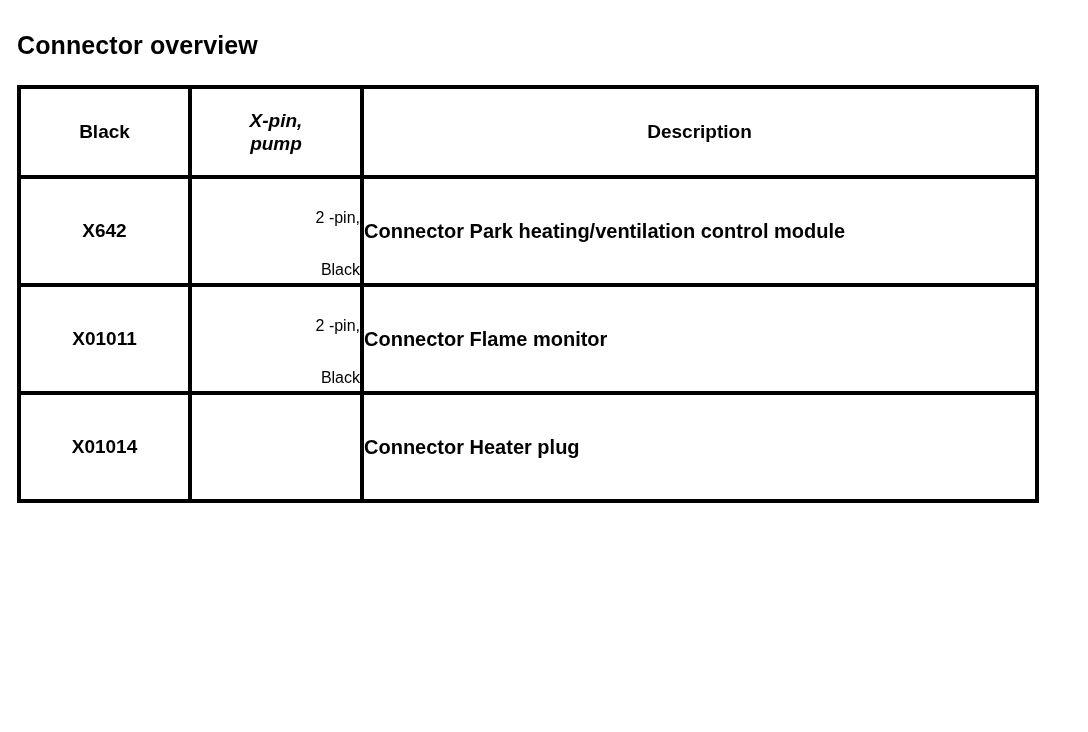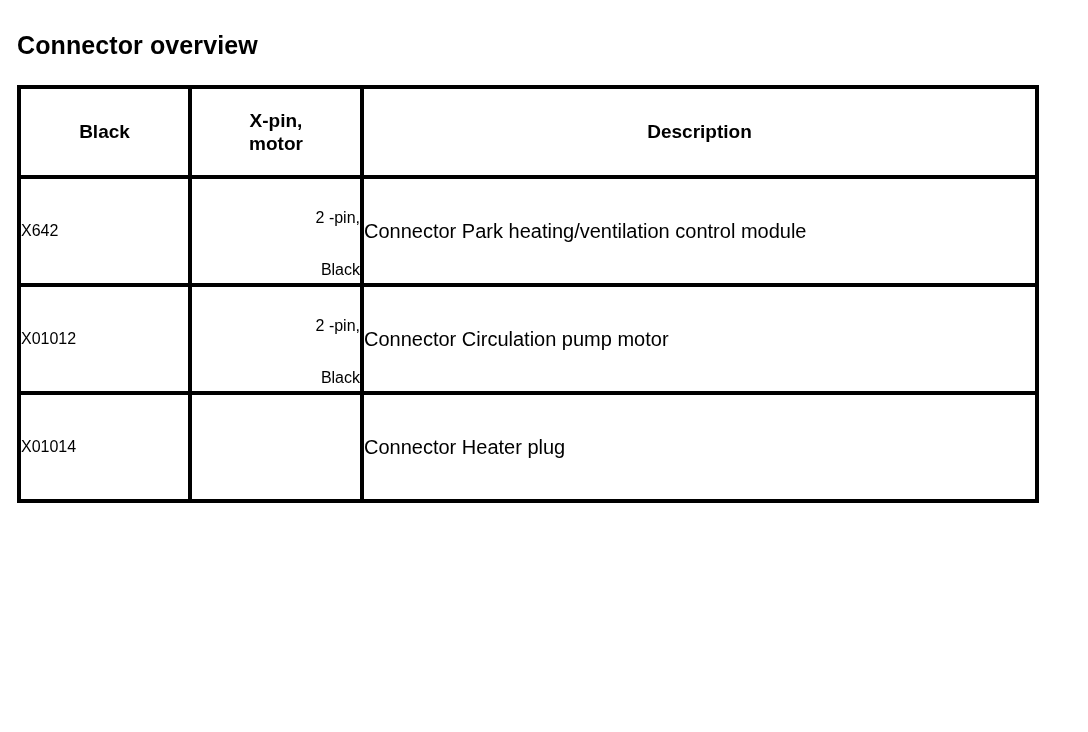--- a/index.html
+++ b/index.html
@@ -67,29 +67,30 @@
     height: 86px;
     text-align: center;
     vertical-align: middle;
     font-size: 19px;
     font-weight: bold;
     line-height: 24px;
     padding: 0 8px;
   }
   .hdr-cell.two-line {
     line-height: 23px;
+    font-style: italic;
   }
 
   
   .cell-number {
     height: 83px;
     vertical-align: middle;
-    text-align: left;
-    font-size: 16px;
-    font-weight: normal;
+    text-align: center;
+    font-size: 19px;
+    font-weight: bold;
     line-height: 26px;
     padding: 0 10px 0 13px;
     white-space: nowrap;
   }
 
   .cell-xpin {
     height: 83px;
     vertical-align: top;
     text-align: right;
     font-size: 16px;
@@ -97,21 +98,21 @@
     line-height: 26px;
     padding: 12px 8px 0 12px;
     white-space: pre-line;
   }
 
   .cell-desc {
     height: 83px;
     vertical-align: middle;
     text-align: left;
     font-size: 20px;
-    font-weight: normal;
+    font-weight: bold;
     line-height: 26px;
     padding: 0 10px 0 12px;
   }
 </style>
 </head>
 <body>
 
 <div class="page">
 
   <h1 class="page-title">Connector overview</h1>
@@ -121,41 +122,41 @@
       <colgroup>
         <col class="col-number">
         <col class="col-xpin">
         <col class="col-desc">
       </colgroup>
       <thead>
         <tr>
           <th class="hdr-cell">Black</th>
           <th class="hdr-cell two-line">
             <span>X-pin,</span><br>
-            <span>motor</span>
+            <span>pump</span>
           </th>
           <th class="hdr-cell">Description</th>
         </tr>
       </thead>
       <tbody>
         <tr>
           <td class="cell-number">X642</td>
           <td class="cell-xpin">
             <span>2 -pin,</span><br>
             <span>Black</span>
           </td>
           <td class="cell-desc">Connector Park heating/ventilation control module</td>
         </tr>
         <tr>
-          <td class="cell-number">X01012</td>
+          <td class="cell-number">X01011</td>
           <td class="cell-xpin">
             <span>2 -pin,</span><br>
             <span>Black</span>
           </td>
-          <td class="cell-desc">Connector Circulation pump motor</td>
+          <td class="cell-desc">Connector Flame monitor</td>
         </tr>
         <tr>
           <td class="cell-number">X01014</td>
           <td class="cell-xpin">
             <br>
             
           </td>
           <td class="cell-desc">Connector Heater plug</td>
         </tr>
       </tbody>

